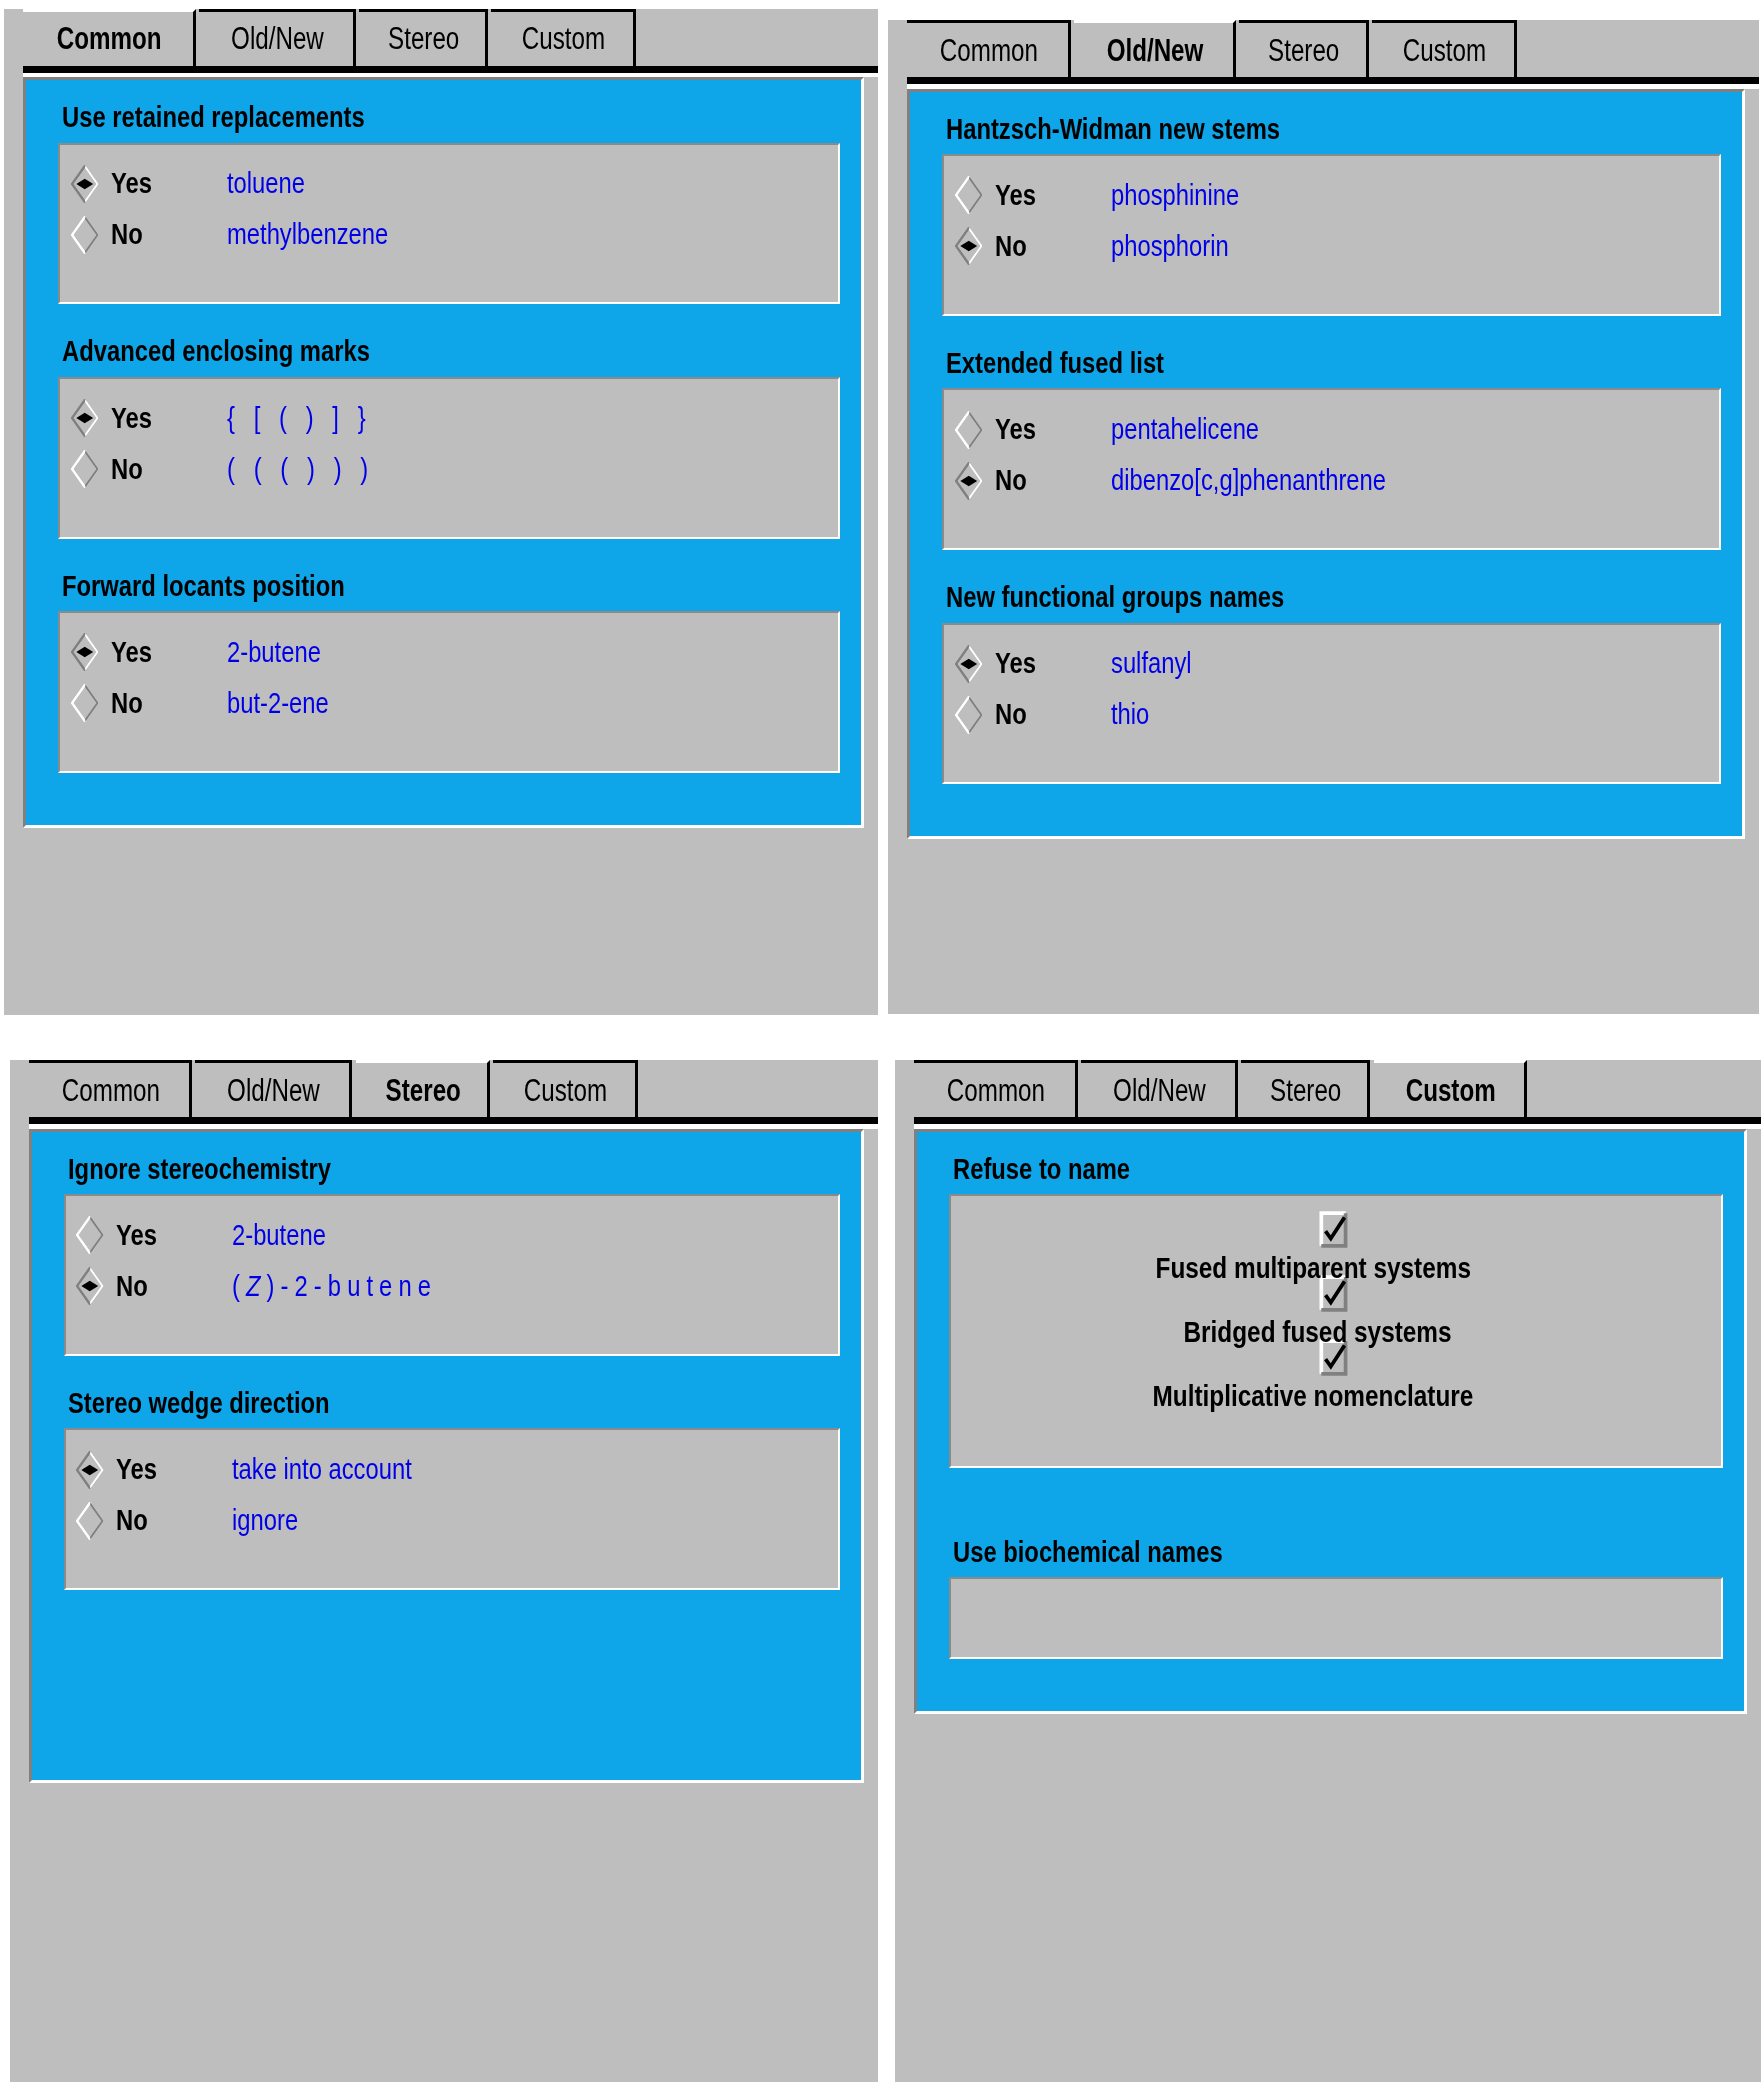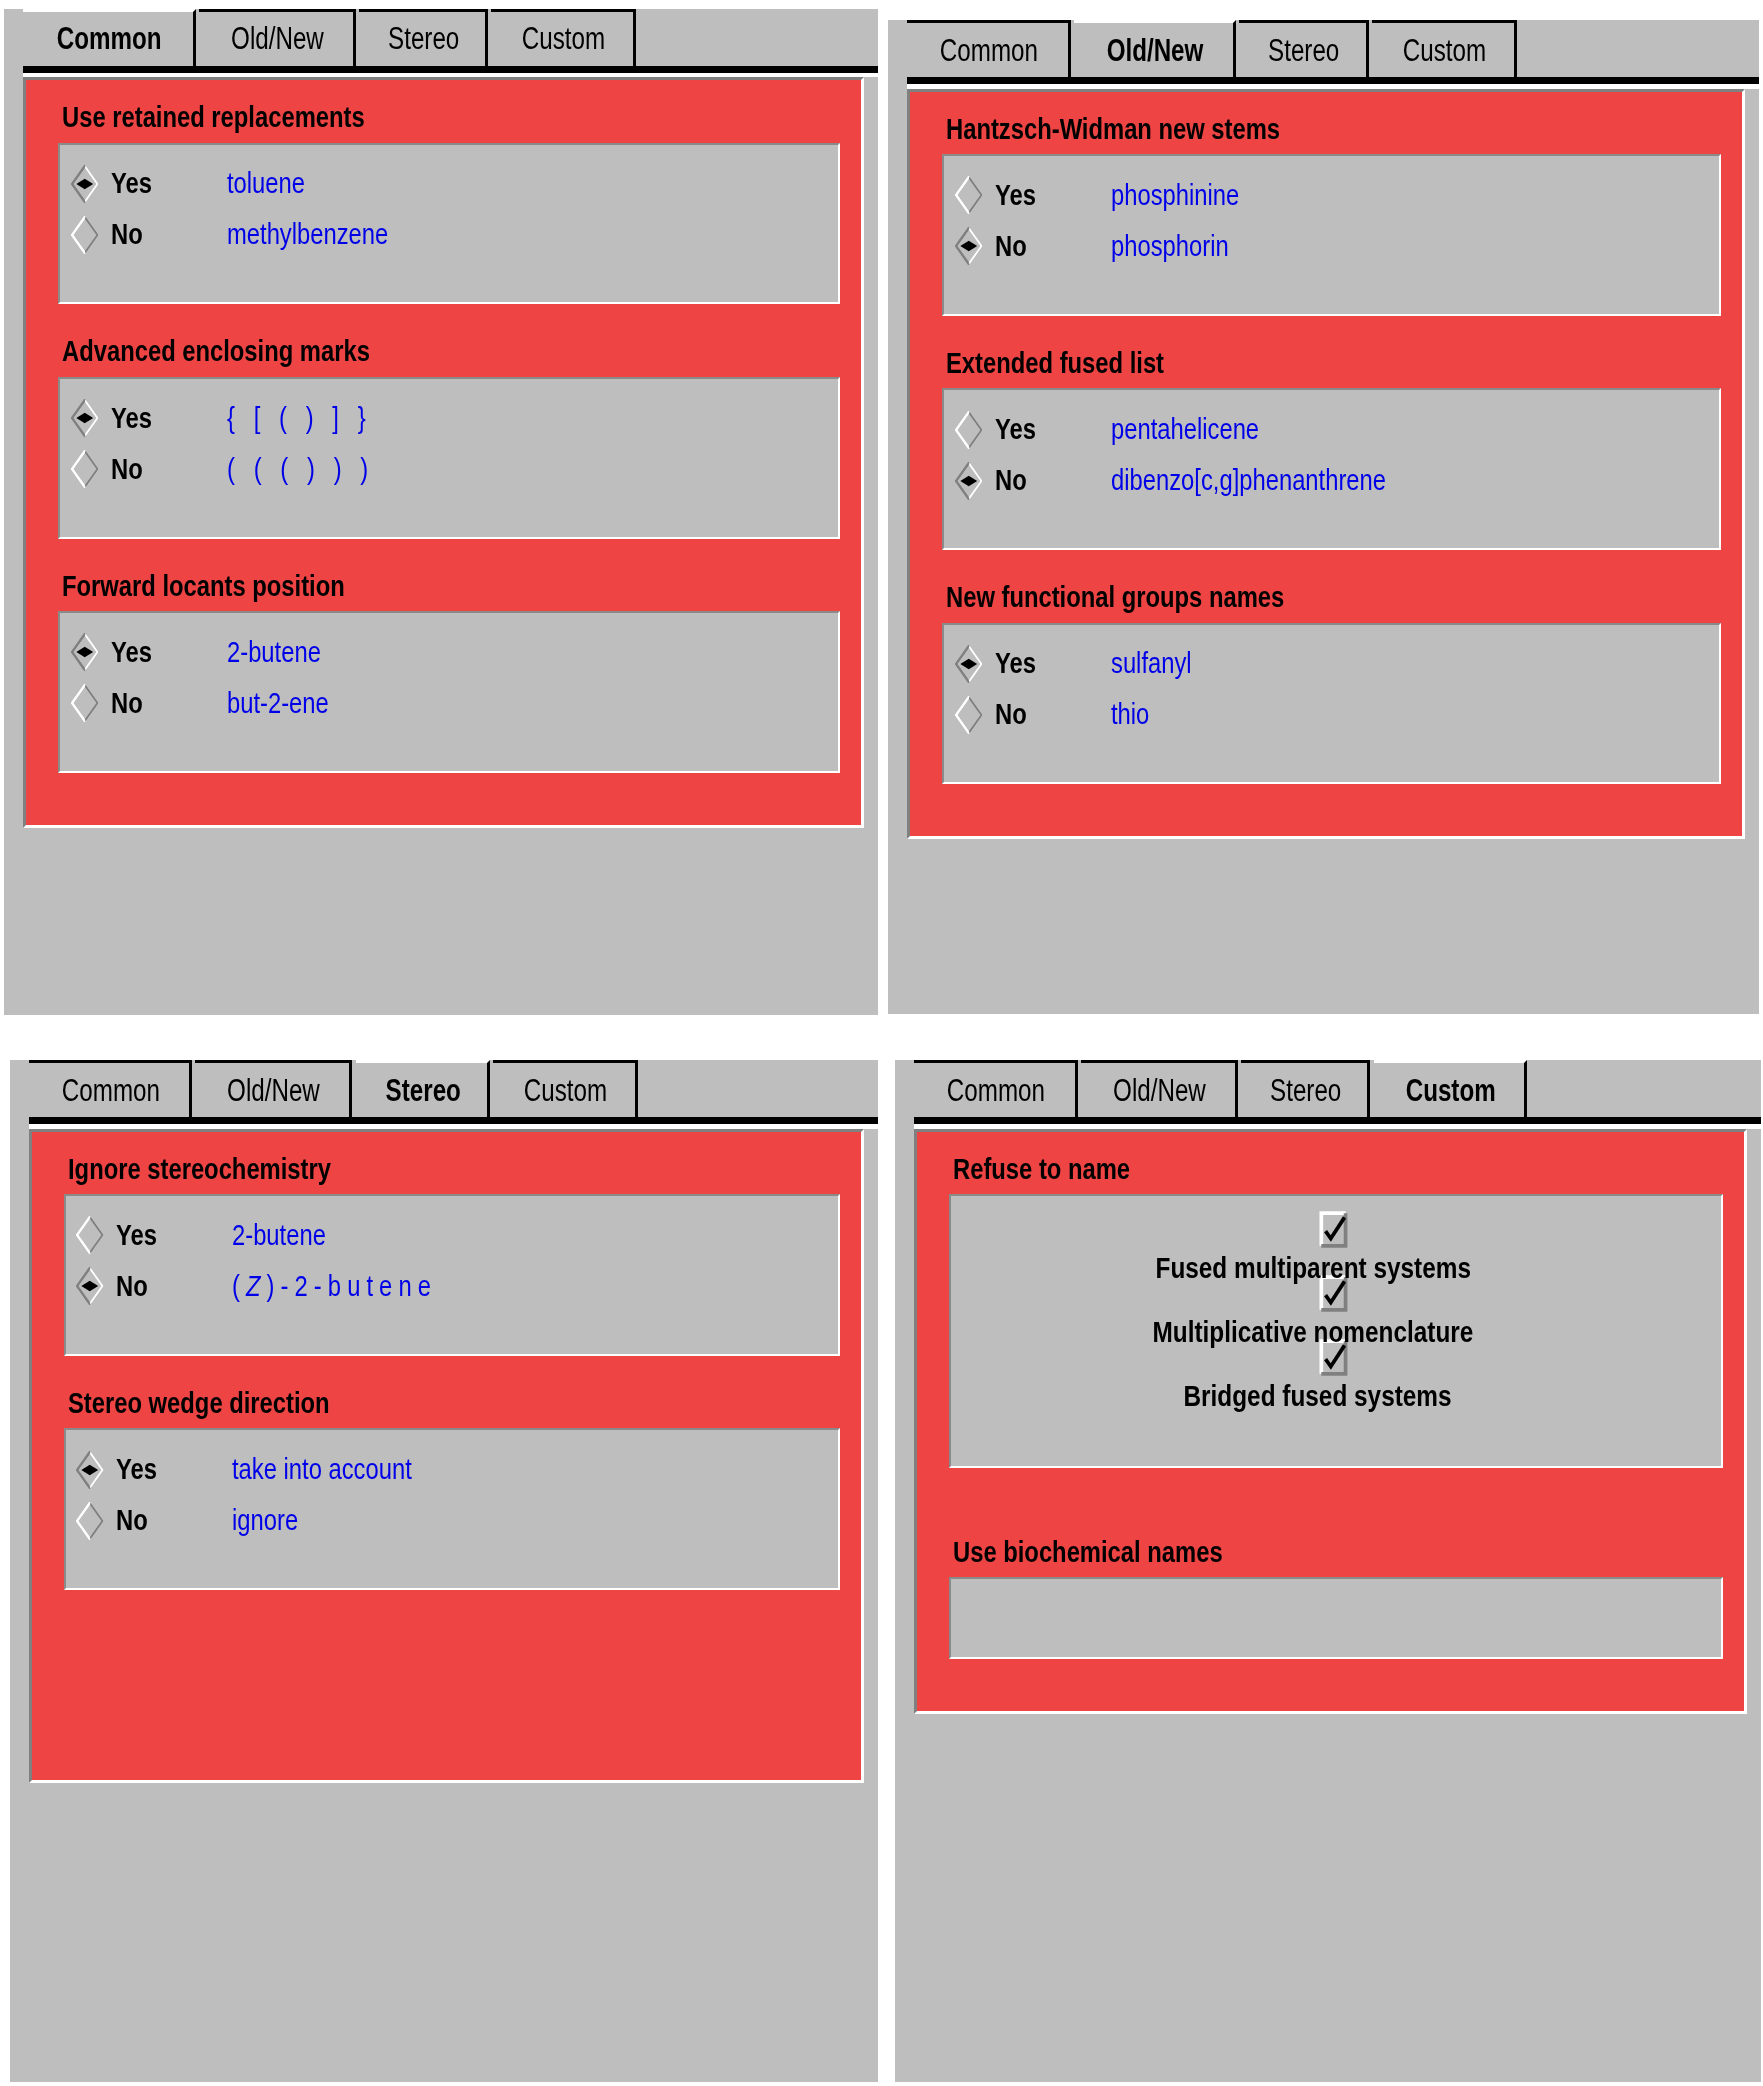--- a/index.html
+++ b/index.html
@@ -52,21 +52,21 @@
   }
   .tab.active .label{font-weight:bold;}
 
   
   .tabline{position:relative;height:7.4px;background:#000;margin-left:19px;}
   .tabline-white{position:relative;height:4.2px;background:#ffffff;margin-left:19px;}
 
   
   .content{
     position:relative;margin:0 13.8px 0 19px;
-    background:#ef4444;
+    background:#0ea5e9;
     border-top:3.2px solid #808080;
     border-left:3.2px solid #808080;
     border-right:3.2px solid #ffffff;
     border-bottom:3.2px solid #ffffff;
     box-sizing:border-box;
     padding:21px 21px 21px 32px;
   }
 
   .group{margin-bottom:31px;}
   .group-title{
@@ -418,32 +418,32 @@
             </div>
             <div class="copt">
               <span class="ind">
                 <svg width="31" height="39" viewBox="0 0 58 74">
                   <rect x="4" y="6" width="46" height="62" fill="#bebebe"></rect>
                   <path d="M4 68 L4 6 L50 6" fill="none" stroke="#ffffff" stroke-width="7"></path>
                   <path d="M50 6 L50 68 L4 68" fill="none" stroke="#808080" stroke-width="7"></path>
                   <path d="M12 40 L22 54 L48 14" fill="none" stroke="#000000" stroke-width="7"></path>
                 </svg>
               </span>
-              <span class="ctext">Multiplicative nomenclature</span>
+              <span class="ctext">Bridged fused systems</span>
             </div>
             <div class="copt">
               <span class="ind">
                 <svg width="31" height="39" viewBox="0 0 58 74">
                   <rect x="4" y="6" width="46" height="62" fill="#bebebe"></rect>
                   <path d="M4 68 L4 6 L50 6" fill="none" stroke="#ffffff" stroke-width="7"></path>
                   <path d="M50 6 L50 68 L4 68" fill="none" stroke="#808080" stroke-width="7"></path>
                   <path d="M12 40 L22 54 L48 14" fill="none" stroke="#000000" stroke-width="7"></path>
                 </svg>
               </span>
-              <span class="ctext">Bridged fused systems</span>
+              <span class="ctext">Multiplicative nomenclature</span>
             </div>
           </div>
         </div>
         <div class="spacer"></div>
         <div class="group">
           <div class="group-title">Use biochemical names</div>
           <div class="group-box extra">
           </div>
         </div>
       </div>

